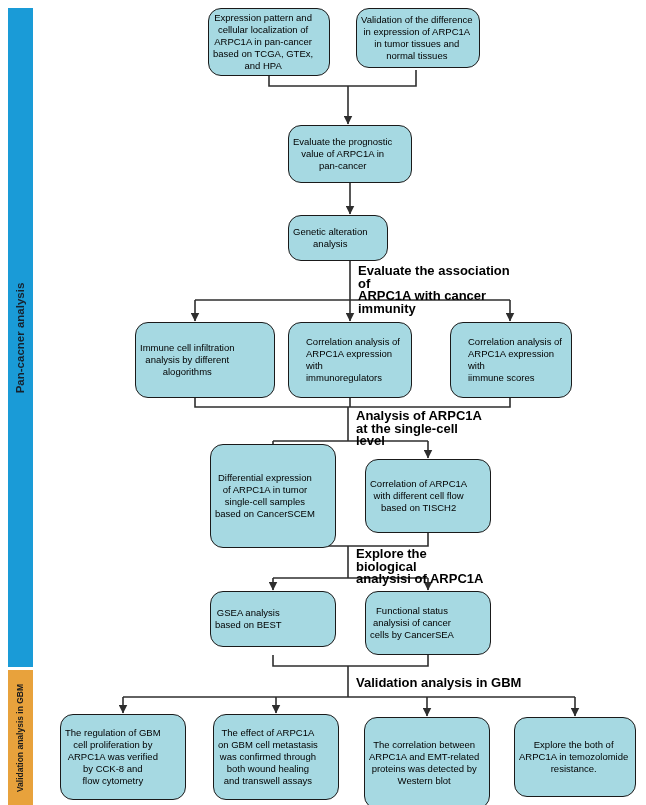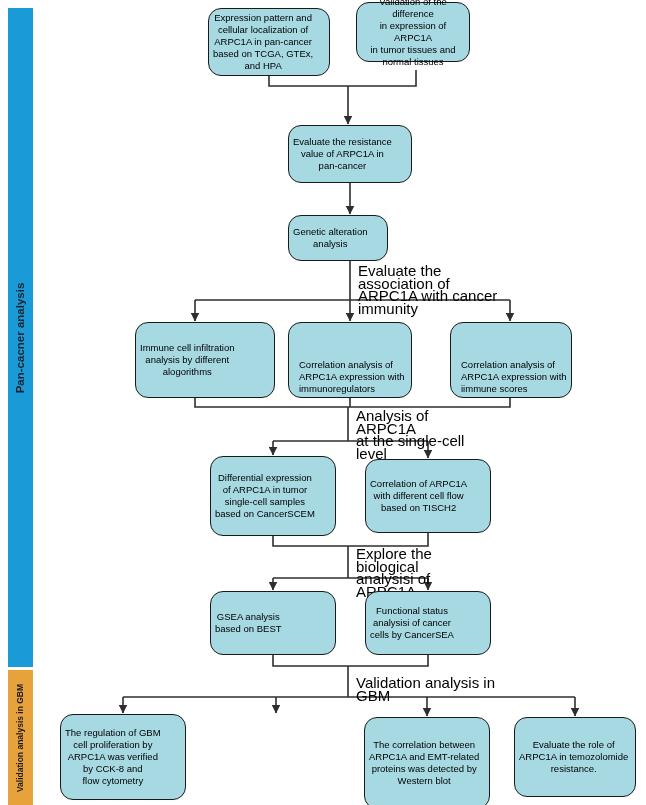--- a/index.html
+++ b/index.html
@@ -16,23 +16,23 @@
   #bar-gbm{top:670px;height:135px;background:#e8a23c;}
   #bar-gbm span{font-size:8.5px;color:#1c1c1c;}
   
   .node{
     position:absolute;box-sizing:border-box;
     background:#a6d9e2;border:1.5px solid #1a1a1a;border-radius:13px;
     display:flex;align-items:center;justify-content:flex-start;
     text-align:center;font-size:9.5px;line-height:12px;
     padding:2px 4px;white-space:pre-line;
   }
-  .node.align-left{text-align:left;justify-content:flex-start;padding-left:10px;align-items:flex-end;}
+  .node.align-left{text-align:left;justify-content:flex-start;padding-left:17px;}
   
-  .flow-label{position:absolute;font-size:15px;line-height:12.5px;white-space:pre-line;}
+  .flow-label{position:absolute;font-size:13px;line-height:12.5px;white-space:pre-line;font-weight:bold;}
   svg#wires{position:absolute;left:0;top:0;pointer-events:none;}
 </style>
 </head>
 <body>
 
 <div id="canvas">
 
   <svg id="wires" width="646" height="805" viewBox="0 0 646 805">
     <defs>
       <marker id="ah" markerUnits="userSpaceOnUse" markerWidth="9" markerHeight="9" refX="8.5" refY="4.5" orient="auto">
@@ -76,29 +76,29 @@
     <span>Validation analysis in GBM</span>
   </div>
 
   <div class="node" style="left:208px;top:8px;width:122px;height:68px">
     <span>Expression pattern and
 cellular localization of
 ARPC1A in pan-cancer
 based on TCGA, GTEx,
 and HPA</span>
   </div>
-  <div class="node" style="left:356px;top:2px;width:114px;height:60px">
+  <div class="node" style="left:356px;top:8px;width:124px;height:60px">
     <span>Validation of the difference
 in expression of ARPC1A
 in tumor tissues and
 normal tissues</span>
   </div>
 
   <div class="node" style="left:288px;top:125px;width:124px;height:58px">
-    <span>Evaluate the resistance
+    <span>Evaluate the prognostic
 value of ARPC1A in
 pan-cancer</span>
   </div>
   <div class="node" style="left:288px;top:215px;width:100px;height:46px">
     <span>Genetic alteration
 analysis</span>
   </div>
 
   <div class="flow-label" style="left:358px;top:265px;width:160px">Evaluate the association of
 ARPC1A with cancer immunity</div>
@@ -115,59 +115,66 @@
   </div>
   <div class="node align-left" style="left:450px;top:322px;width:122px;height:76px">
     <span>Correlation analysis of
 ARPC1A expression with
 iimmune scores</span>
   </div>
 
   <div class="flow-label" style="left:356px;top:410px;width:130px">Analysis of ARPC1A
 at the single-cell level</div>
 
-  <div class="node" style="left:210px;top:456px;width:126px;height:80px">
+  <div class="node" style="left:210px;top:444px;width:126px;height:104px">
     <span>Differential expression
 of ARPC1A in tumor
 single-cell samples
 based on CancerSCEM</span>
   </div>
   <div class="node" style="left:365px;top:459px;width:126px;height:74px">
     <span>Correlation of ARPC1A
 with different cell flow
 based on TISCH2</span>
   </div>
 
   <div class="flow-label" style="left:356px;top:548px;width:130px">Explore the biological
 analysisi of ARPC1A</div>
 
-  <div class="node" style="left:210px;top:591px;width:126px;height:64px">
+  <div class="node" style="left:210px;top:591px;width:126px;height:56px">
     <span>GSEA analysis
 based on BEST</span>
   </div>
   <div class="node" style="left:365px;top:591px;width:126px;height:64px">
     <span>Functional status
 analysisi of cancer
 cells by CancerSEA</span>
   </div>
 
   <div class="flow-label" style="left:356px;top:677px;width:170px">Validation analysis in GBM</div>
 
   <div class="node" style="left:60px;top:714px;width:126px;height:86px">
     <span>The regulation of GBM
 cell proliferation by
 ARPC1A was verified
 by CCK-8 and
 flow cytometry</span>
   </div>
+  <div class="node" style="left:213px;top:714px;width:126px;height:86px">
+    <span>The effect of ARPC1A
+on GBM cell metastasis
+was confirmed through
+both wound healing
+and transwell assays</span>
+  </div>
   <div class="node" style="left:364px;top:717px;width:126px;height:92px">
     <span>The correlation between
 ARPC1A and EMT-related
 proteins was detected by
 Western blot</span>
   </div>
   <div class="node" style="left:514px;top:717px;width:122px;height:80px">
-    <span>Evaluate the role of
+    <span>Explore the both of
 ARPC1A in temozolomide
 resistance.</span>
   </div>
 
 </div>
 
 </body></html>

